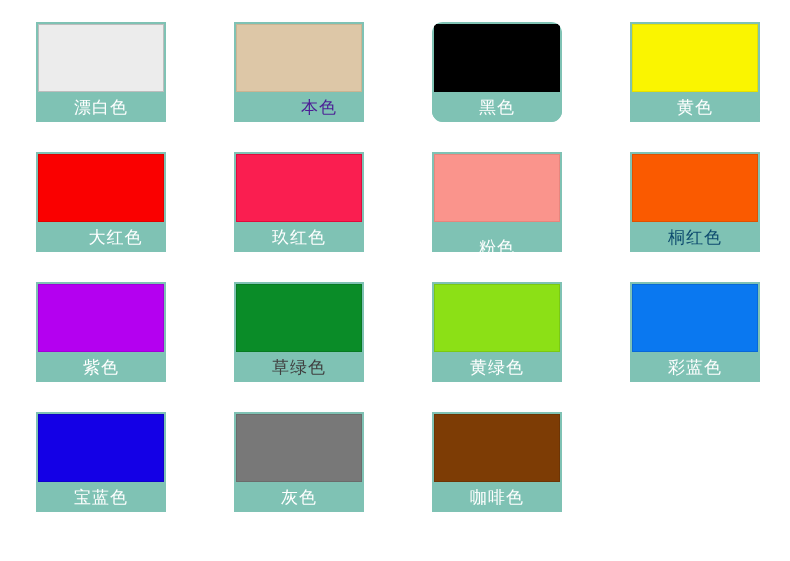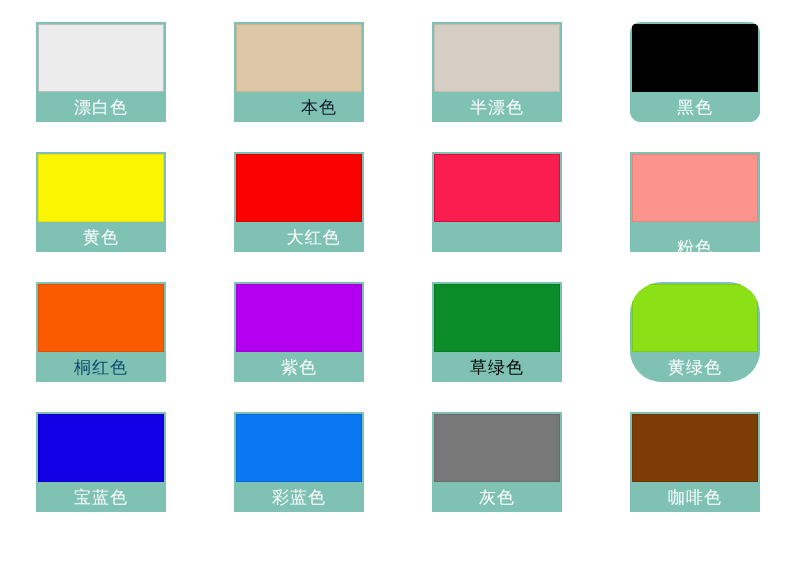--- a/index.html
+++ b/index.html
@@ -71,27 +71,21 @@
 <div id="swatch-grid">
     <div class="swatch-card" style="background: rgb(127, 194, 180);">
       <div class="swatch-chip" style="background: rgb(236, 236, 236); border: 1px solid rgb(189, 189, 189); margin: 2px 2px 0px; width: calc(100% - 4px); flex-basis: 68px; height: 68px;"></div>
       <div class="swatch-label-band" style="background: rgb(127, 194, 180);">
         <span class="swatch-label" style="color: rgb(255, 255, 255);">漂白色</span>
       </div>
     </div>
     <div class="swatch-card" style="background: rgb(127, 194, 180);">
       <div class="swatch-chip" style="background: rgb(221, 199, 167); border: 1px solid rgb(203, 180, 146); margin: 2px 2px 0px; width: calc(100% - 4px); flex-basis: 68px; height: 68px;"></div>
       <div class="swatch-label-band" style="background: rgb(127, 194, 180);">
-        <span class="swatch-label" style="color: #0f172a; margin-left: 40px;">本色</span>
-      </div>
-    </div>
-    <div class="swatch-card" style="background: rgb(127, 194, 180);">
-      <div class="swatch-chip" style="background: rgb(214, 206, 197); border: 1px solid rgb(195, 186, 176); margin: 2px 2px 0px; width: calc(100% - 4px); flex-basis: 68px; height: 68px;"></div>
-      <div class="swatch-label-band" style="background: rgb(127, 194, 180);">
-        <span class="swatch-label" style="color: rgb(255, 255, 255);">半漂色</span>
+        <span class="swatch-label" style="color: #4c1d95; margin-left: 40px;">本色</span>
       </div>
     </div>
     <div class="swatch-card" style="background: rgb(127, 194, 180); border-radius: 11px;">
       <div class="swatch-chip" style="background: rgb(0, 0, 0); border: 1px solid rgb(0, 0, 0); margin: 2px 2px 0px; width: calc(100% - 4px); flex-basis: 68px; height: 68px;"></div>
       <div class="swatch-label-band" style="background: rgb(127, 194, 180);">
         <span class="swatch-label" style="color: rgb(255, 255, 255);">黑色</span>
       </div>
     </div>
     <div class="swatch-card" style="background: rgb(127, 194, 180);">
       <div class="swatch-chip" style="background: rgb(250, 245, 0); border: 1px solid rgb(230, 225, 0); margin: 2px 2px 0px; width: calc(100% - 4px); flex-basis: 68px; height: 68px;"></div>
@@ -100,20 +94,23 @@
       </div>
     </div>
     <div class="swatch-card" style="background: rgb(127, 194, 180);">
       <div class="swatch-chip" style="background: rgb(250, 0, 0); border: 1px solid rgb(224, 0, 0); margin: 2px 2px 0px; width: calc(100% - 4px); flex-basis: 68px; height: 68px;"></div>
       <div class="swatch-label-band" style="background: rgb(127, 194, 180); margin-left: 29px;">
         <span class="swatch-label" style="color: rgb(255, 255, 255);">大红色</span>
       </div>
     </div>
     <div class="swatch-card" style="background: rgb(127, 194, 180);">
       <div class="swatch-chip" style="background: rgb(250, 30, 80); border: 1px solid rgb(224, 10, 60); margin: 2px 2px 0px; width: calc(100% - 4px); flex-basis: 68px; height: 68px;"></div>
+      <div class="swatch-label-band" style="background: rgb(127, 194, 180);">
+        <span class="swatch-label" style="color: rgb(255, 255, 255);">玖红色</span>
+      </div>
     </div>
     <div class="swatch-card" style="background: rgb(127, 194, 180);">
       <div class="swatch-chip" style="background: rgb(250, 148, 140); border: 1px solid rgb(232, 133, 125); margin: 2px 2px 0px; width: calc(100% - 4px); flex-basis: 68px; height: 68px;"></div>
       <div class="swatch-label-band" style="background: rgb(127, 194, 180); margin-top: 17px;">
         <span class="swatch-label" style="color: rgb(255, 255, 255);">粉色</span>
       </div>
     </div>
     <div class="swatch-card" style="background: rgb(127, 194, 180);">
       <div class="swatch-chip" style="background: rgb(250, 90, 0); border: 1px solid rgb(224, 80, 0); margin: 2px 2px 0px; width: calc(100% - 4px); flex-basis: 68px; height: 68px;"></div>
       <div class="swatch-label-band" style="background: rgb(127, 194, 180);">
@@ -122,39 +119,39 @@
     </div>
     <div class="swatch-card" style="background: rgb(127, 194, 180);">
       <div class="swatch-chip" style="background: rgb(180, 0, 240); border: 1px solid rgb(160, 0, 216); margin: 2px 2px 0px; width: calc(100% - 4px); flex-basis: 68px; height: 68px;"></div>
       <div class="swatch-label-band" style="background: rgb(127, 194, 180);">
         <span class="swatch-label" style="color: rgb(255, 255, 255);">紫色</span>
       </div>
     </div>
     <div class="swatch-card" style="background: rgb(127, 194, 180);">
       <div class="swatch-chip" style="background: rgb(10, 140, 40); border: 1px solid rgb(7, 122, 34); margin: 2px 2px 0px; width: calc(100% - 4px); flex-basis: 68px; height: 68px;"></div>
       <div class="swatch-label-band" style="background: rgb(127, 194, 180);">
-        <span class="swatch-label" style="color: #000000; text-align: center;">草绿色</span>
+        <span class="swatch-label" style="color: #404040; text-align: center;">草绿色</span>
       </div>
     </div>
-    <div class="swatch-card" style="background: rgb(127, 194, 180); border-radius: 32px;">
+    <div class="swatch-card" style="background: rgb(127, 194, 180);">
       <div class="swatch-chip" style="background: rgb(140, 224, 22); border: 1px solid rgb(123, 201, 18); margin: 2px 2px 0px; width: calc(100% - 4px); flex-basis: 68px; height: 68px;"></div>
       <div class="swatch-label-band" style="background: rgb(127, 194, 180);">
         <span class="swatch-label" style="color: rgb(255, 255, 255);">黄绿色</span>
       </div>
     </div>
     <div class="swatch-card" style="background: rgb(127, 194, 180);">
+      <div class="swatch-chip" style="background: rgb(10, 120, 240); border: 1px solid rgb(8, 104, 216); margin: 2px 2px 0px; width: calc(100% - 4px); flex-basis: 68px; height: 68px;"></div>
+      <div class="swatch-label-band" style="background: rgb(127, 194, 180);">
+        <span class="swatch-label" style="color: rgb(255, 255, 255);">彩蓝色</span>
+      </div>
+    </div>
+    <div class="swatch-card" style="background: rgb(127, 194, 180);">
       <div class="swatch-chip" style="background: rgb(20, 0, 230); border: 1px solid rgb(16, 0, 204); margin: 2px 2px 0px; width: calc(100% - 4px); flex-basis: 68px; height: 68px;"></div>
       <div class="swatch-label-band" style="background: rgb(127, 194, 180);">
         <span class="swatch-label" style="color: rgb(255, 255, 255);">宝蓝色</span>
-      </div>
-    </div>
-    <div class="swatch-card" style="background: rgb(127, 194, 180);">
-      <div class="swatch-chip" style="background: rgb(10, 120, 240); border: 1px solid rgb(8, 104, 216); margin: 2px 2px 0px; width: calc(100% - 4px); flex-basis: 68px; height: 68px;"></div>
-      <div class="swatch-label-band" style="background: rgb(127, 194, 180);">
-        <span class="swatch-label" style="color: rgb(255, 255, 255);">彩蓝色</span>
       </div>
     </div>
     <div class="swatch-card" style="background: rgb(127, 194, 180);">
       <div class="swatch-chip" style="background: rgb(120, 120, 120); border: 1px solid rgb(107, 107, 107); margin: 2px 2px 0px; width: calc(100% - 4px); flex-basis: 68px; height: 68px;"></div>
       <div class="swatch-label-band" style="background: rgb(127, 194, 180);">
         <span class="swatch-label" style="color: rgb(255, 255, 255);">灰色</span>
       </div>
     </div>
     <div class="swatch-card" style="background: rgb(127, 194, 180);">
       <div class="swatch-chip" style="background: rgb(125, 60, 5); border: 1px solid rgb(109, 52, 4); margin: 2px 2px 0px; width: calc(100% - 4px); flex-basis: 68px; height: 68px;"></div>

